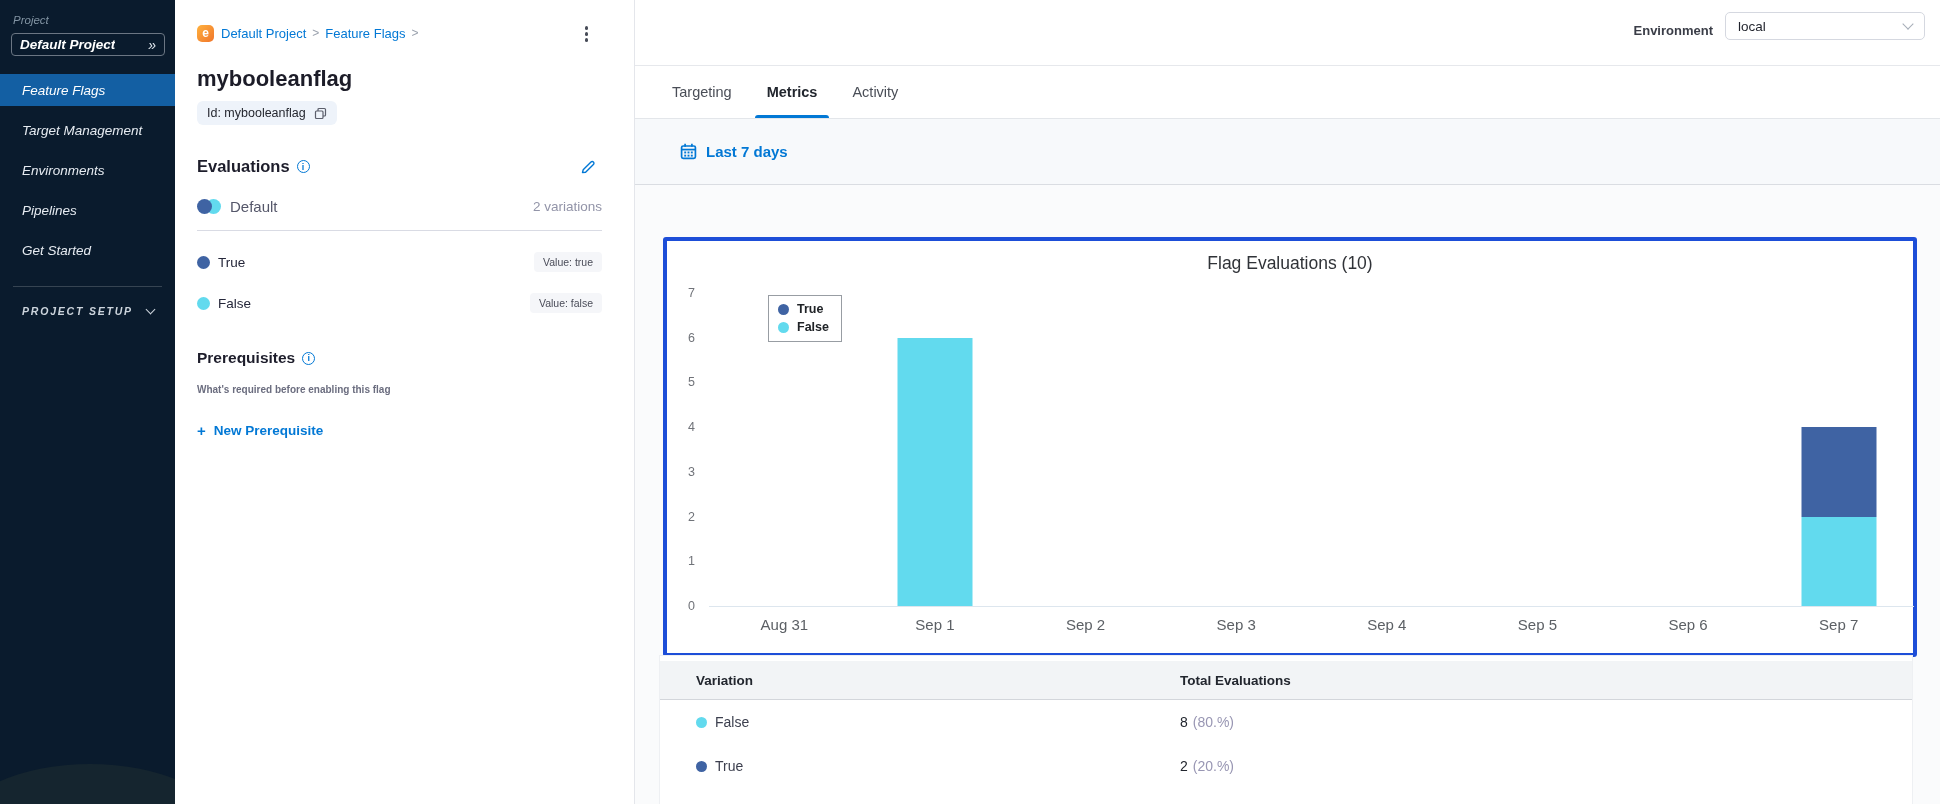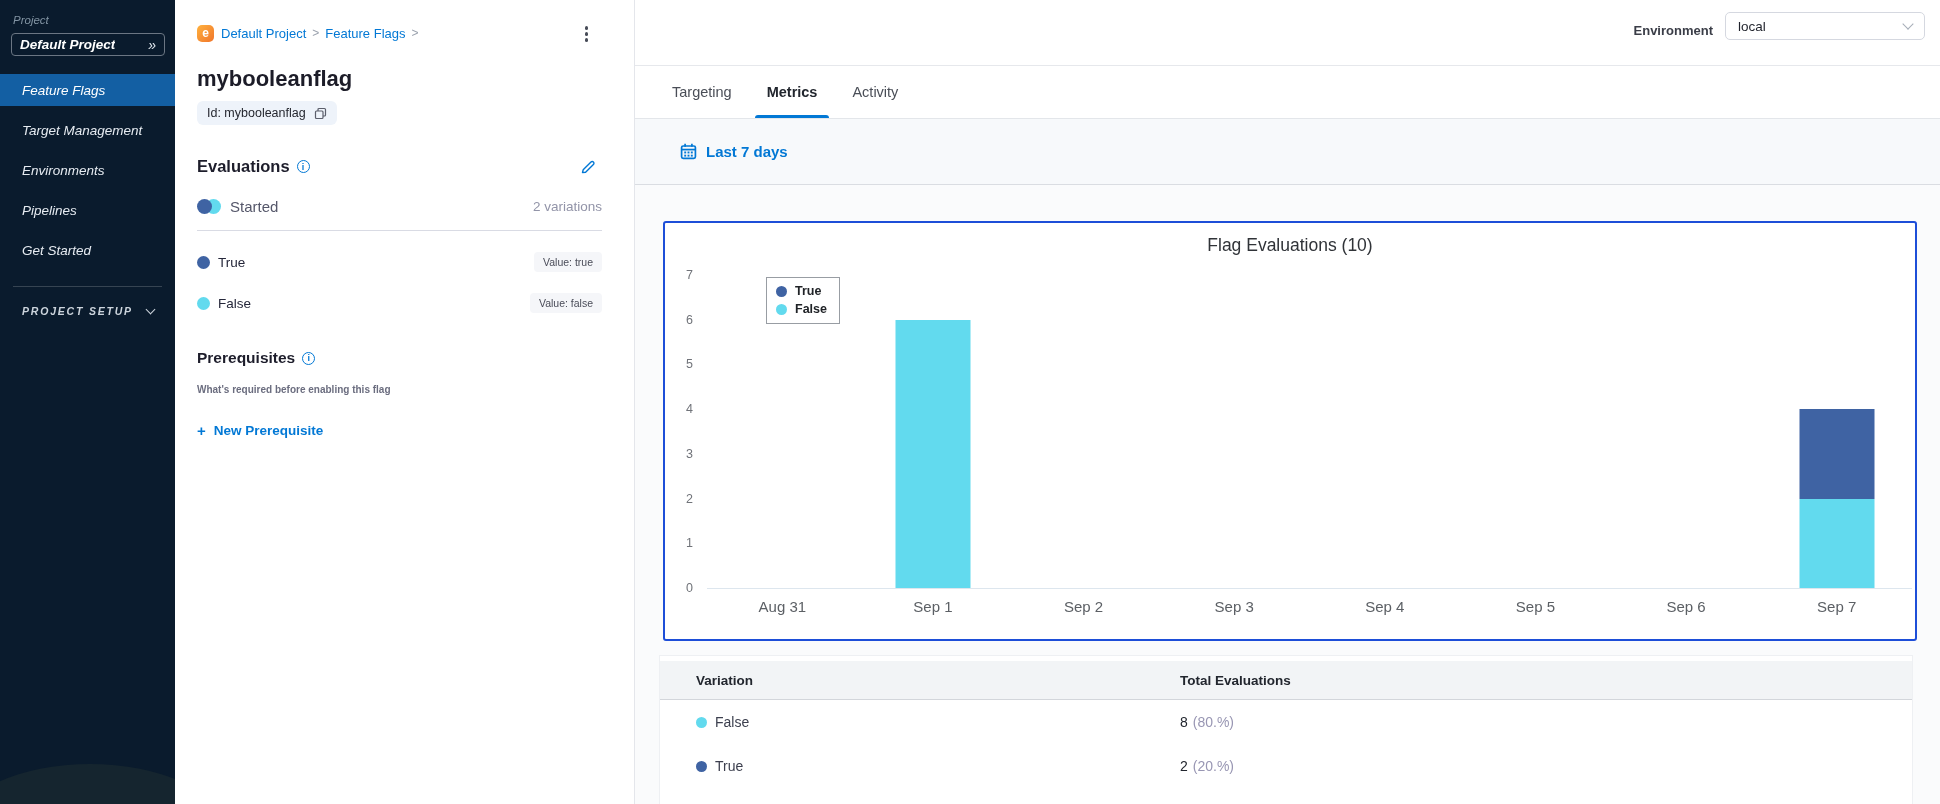--- a/index.html
+++ b/index.html
@@ -67,21 +67,21 @@
   .sel-chev{width:8px;height:8px;border-right:1.6px solid #a6adb8;border-bottom:1.6px solid #a6adb8;transform:rotate(45deg);margin-top:-4px;}
   .tabs{height:52px;display:flex;align-items:stretch;padding-left:37px;gap:35px;background:#fff;}
   .tab{display:flex;align-items:center;font-size:14.5px;color:#4a4e57;position:relative;cursor:pointer;}
   .tab.active{font-weight:bold;color:#22262e;}
   .tab.active::after{content:"";position:absolute;left:50%;transform:translateX(-50%);bottom:0;width:74px;height:3px;background:#0278D5;border-radius:3px 3px 0 0;}
   .date-band{height:67px;background:#f7f9fb;border-top:1px solid #e3e6ea;border-bottom:1px solid #dadde2;display:flex;align-items:center;padding-left:45px;cursor:pointer;}
   .date-label{margin-left:9px;font-size:15px;font-weight:bold;color:#0278D5;}
   .content{position:relative;height:619px;background:#fafbfc;}
 
   
-  .chart-card{position:absolute;left:28px;top:36px;width:1254px;height:420px;background:#fff;border:2px solid #1d4ed8;border-radius:3px;}
+  .chart-card{position:absolute;left:28px;top:52px;width:1254px;height:420px;background:#fff;border:4px solid #1d4ed8;border-radius:3px;}
   .chart-title{position:absolute;top:12px;left:0;width:100%;text-align:center;font-size:17.5px;font-weight:500;color:#303338;}
   .plot{position:absolute;left:42px;top:53px;width:1205px;height:313px;border-bottom:1px solid #dde6ee;}
   .y-label{position:absolute;left:-40px;width:26px;text-align:right;font-size:12.5px;color:#707379;}
   .x-label{position:absolute;top:322px;text-align:center;font-size:15px;color:#5c6065;}
   .bar{position:absolute;bottom:0;width:75px;transform:translateX(-50%);display:flex;flex-direction:column-reverse;}
   .legend{position:absolute;left:59px;top:1px;background:#fff;border:1px solid #989da3;padding:6px 12px 6px 9px;display:flex;flex-direction:column;gap:3px;}
   .legend-row{display:flex;align-items:center;font-size:12.5px;font-weight:bold;color:#202327;line-height:15px;}
   .legend-dot{width:11px;height:11px;border-radius:50%;margin-right:8px;}
 
   
@@ -166,21 +166,21 @@
           <path d="M2.5 13.5 L3.2 10.8 L11 3 C11.7 2.3 12.8 2.3 13.4 3 C14.1 3.6 14.1 4.7 13.4 5.4 L5.6 13.2 L2.5 13.5 Z"></path>
         </svg>
     </span>
   </div>
 
   <div class="bool-row">
     <span class="bool-icon">
         <i class="b1" style="background:#3F63A3"></i>
         <i class="b2" style="background:#62DAEE"></i>
       </span>
-    <span class="bool-name">Started</span>
+    <span class="bool-name">Default</span>
     <span class="var-count">2 variations</span>
   </div>
 
   <div class="var-row">
     <span class="dot" style="background: rgb(63, 99, 163);"></span>
     <span class="var-name">True</span>
     <span class="value-badge">Value: true</span>
   </div>
   <div class="var-row">
     <span class="dot" style="background: rgb(98, 218, 238);"></span>

